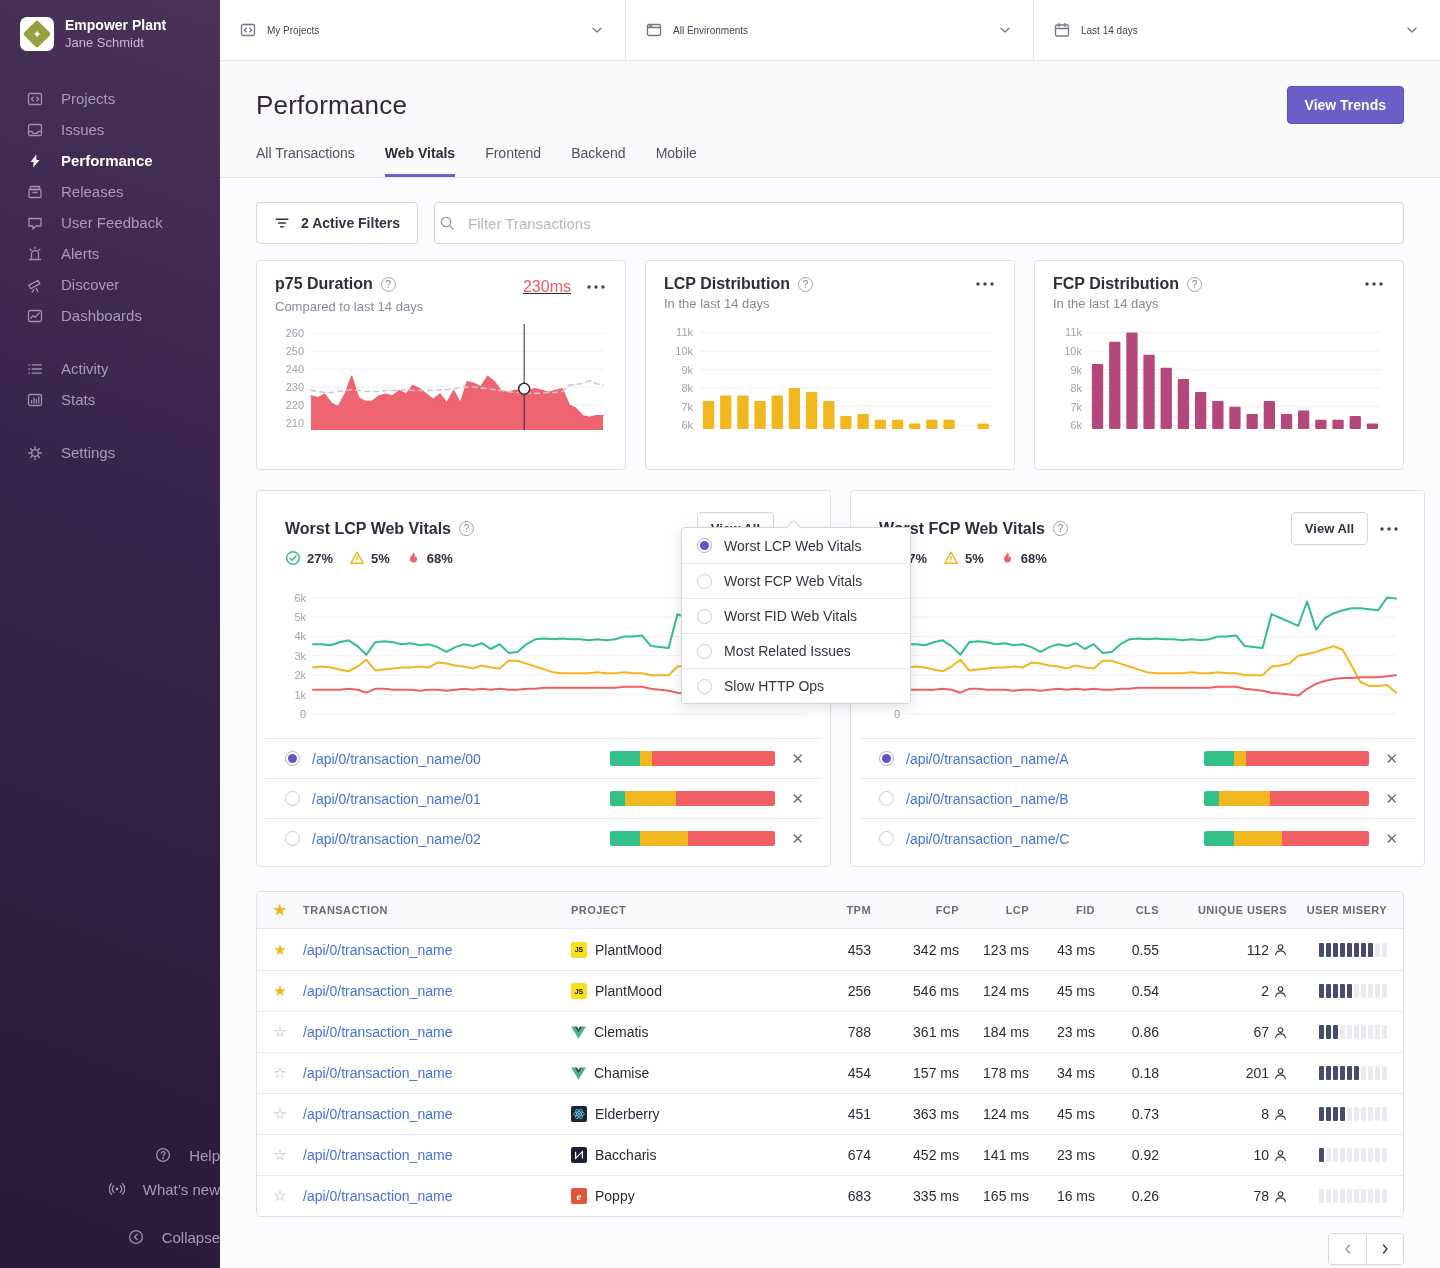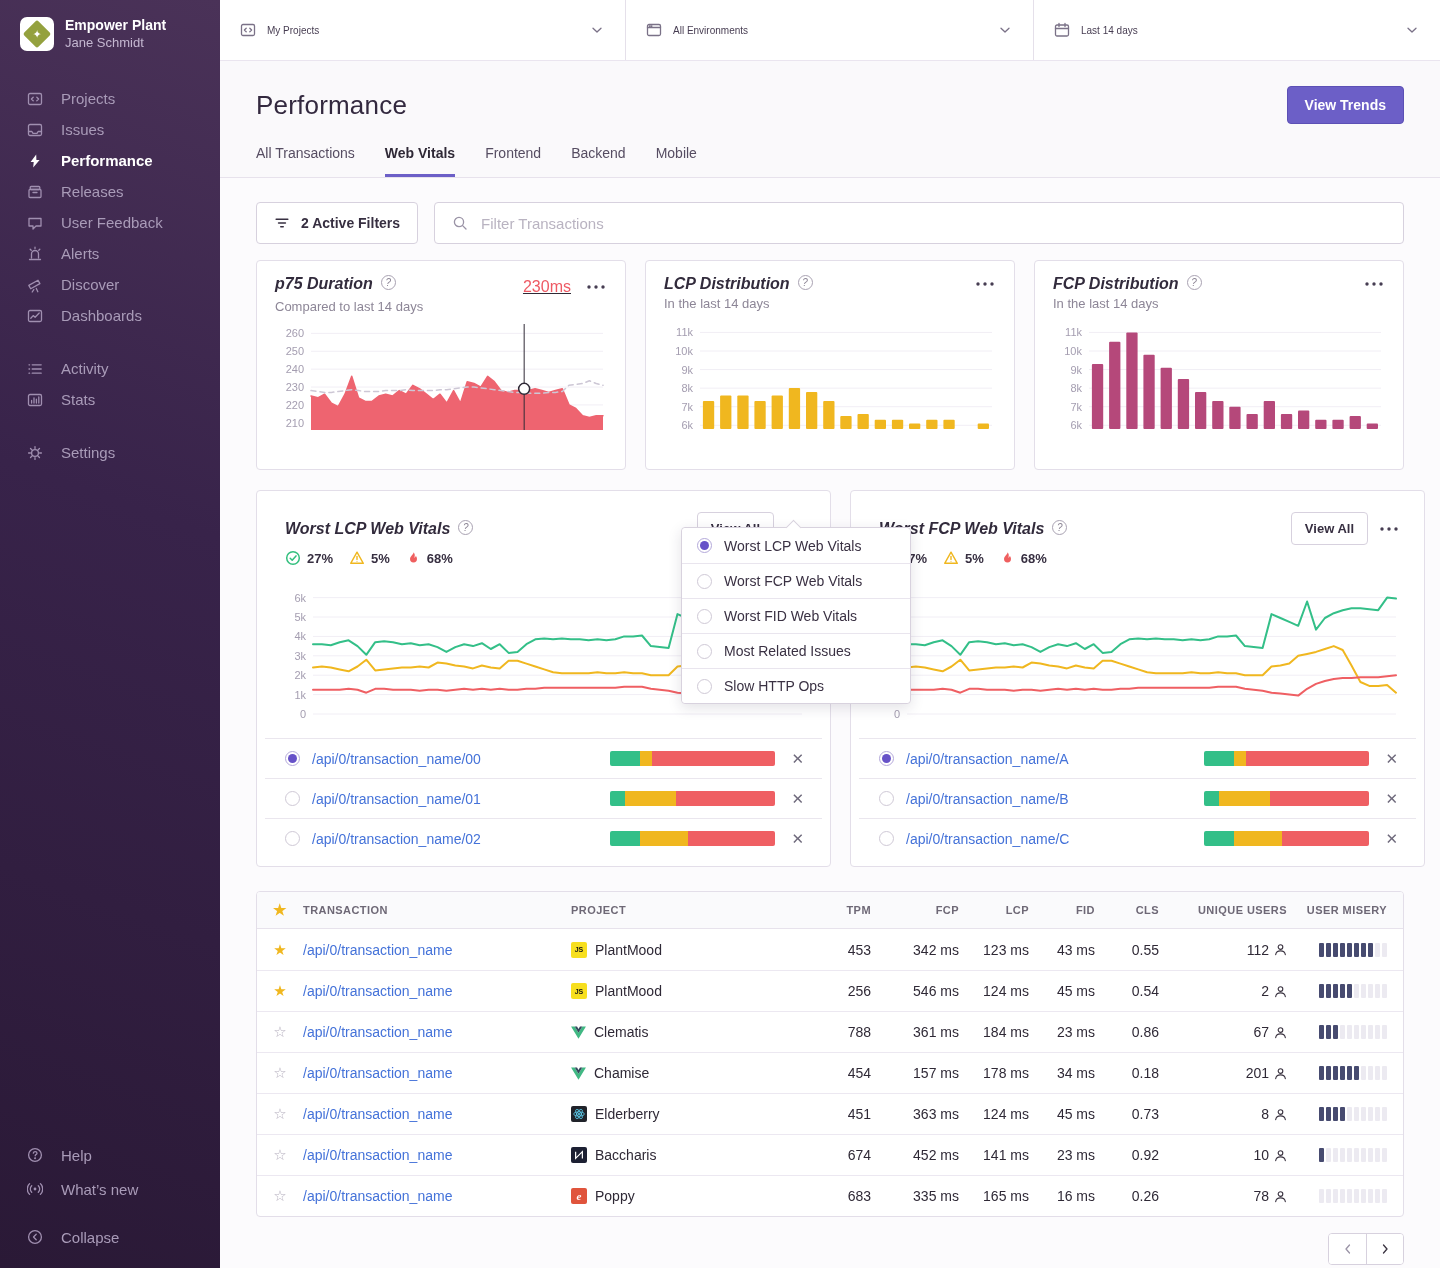--- a/index.html
+++ b/index.html
@@ -24,21 +24,21 @@
   .sb-org{font-size:14px;font-weight:700;color:#fff;line-height:1.25;}
   .sb-user{font-size:13px;color:#c4b7d0;line-height:1.25;}
   .sb-nav{padding-top:18px;}
   .sb-group{margin-top:0;}
   .sb-group + .sb-group{margin-top:22px;}
   .sb-item{display:flex;align-items:center;gap:17px;height:31px;padding-left:26px;font-size:15px;cursor:pointer;color:#a99bb8;}
   .sb-item .icon{width:18px;color:#a08fb0;display:flex;justify-content:center;}
   .sb-item.active{color:#ffffff;font-weight:600;}
   .sb-item.active .icon{color:#ffffff;}
   .sb-foot{margin-top:auto;padding-bottom:14px;}
-  .sb-foot .sb-item{height:34px;}
+  .sb-foot .sb-item{height:34px;justify-content:flex-end;}
 
   
   .main{margin-left:220px;}
 
   .topbar{height:61px;display:flex;background:#fff;border-bottom:1px solid #eae5ef;}
   .tb-sec{display:flex;align-items:center;gap:11px;padding:0 20px;border-right:1px solid #e5e0ea;cursor:pointer;}
   .tb-sec:nth-child(1){width:406px;}
   .tb-sec:nth-child(2){width:408px;}
   .tb-sec:nth-child(3){flex:1;border-right:none;}
   .tb-sec .icon{color:#7a7187;}
@@ -56,31 +56,31 @@
   .tab{font-size:14px;color:#564d62;padding-bottom:13px;cursor:pointer;border-bottom:3px solid transparent;}
   .tab.active{color:#2f2936;font-weight:700;border-bottom-color:#6c5fc7;}
 
   .content{padding:24px 36px 0;position:relative;}
 
   
   .filter-row{display:flex;gap:16px;}
   .filters-btn{display:flex;align-items:center;gap:11px;height:42px;padding:0 17px;background:#fff;
     border:1px solid #d7d1de;border-radius:4px;font-size:14px;font-weight:700;color:#372f41;cursor:pointer;}
   .filters-btn .icon{color:#372f41;}
-  .searchbox{flex:1;display:flex;align-items:center;gap:11px;background:#fff;border:1px solid #d7d1de;border-radius:4px;padding:0 17px;}
+  .searchbox{flex:1;display:flex;align-items:center;gap:11px;background:#fff;border:1px solid #d7d1de;border-radius:4px;padding:0 4px;}
   .searchbox .icon{color:#9a93a6;}
   .searchbox input{flex:1;border:none;outline:none;font-size:15px;color:#3a3340;font-family:inherit;background:transparent;}
   .searchbox input::placeholder{color:#b9b3c1;}
 
   
   .card{background:#fff;border:1px solid #e3dee9;border-radius:4px;}
   .grid3{display:grid;grid-template-columns:repeat(3,1fr);gap:19px;margin-top:16px;}
   .mcard{padding:14px 18px 8px;height:210px;}
   .mc-head{display:flex;justify-content:space-between;align-items:flex-start;}
-  .mc-title{display:flex;gap:8px;font-size:16px;font-weight:700;color:#322b3c;font-style:italic;}
+  .mc-title{display:flex;align-items:center;gap:8px;font-size:16px;font-weight:700;color:#322b3c;}
   .mc-right{display:flex;align-items:center;gap:14px;margin-top:3px;text-decoration:underline;}
   .mc-value{font-size:16px;color:#ee5a64;}
   .qmark{width:15px;height:15px;border:1px solid #a9a2b2;border-radius:50%;display:flex;align-items:center;justify-content:center;
     font-size:10px;color:#8b8494;font-weight:400;}
   .dots-btn{background:none;border:none;padding:4px 2px;cursor:pointer;}
   .mc-sub{font-size:13px;color:#8d8697;margin-top:3px;}
   .chart{margin-top:8px;}
 
   .grid2{display:grid;grid-template-columns:1fr 1fr;gap:19px;margin-top:20px;}
   .vcard{position:relative;padding:8px;}

